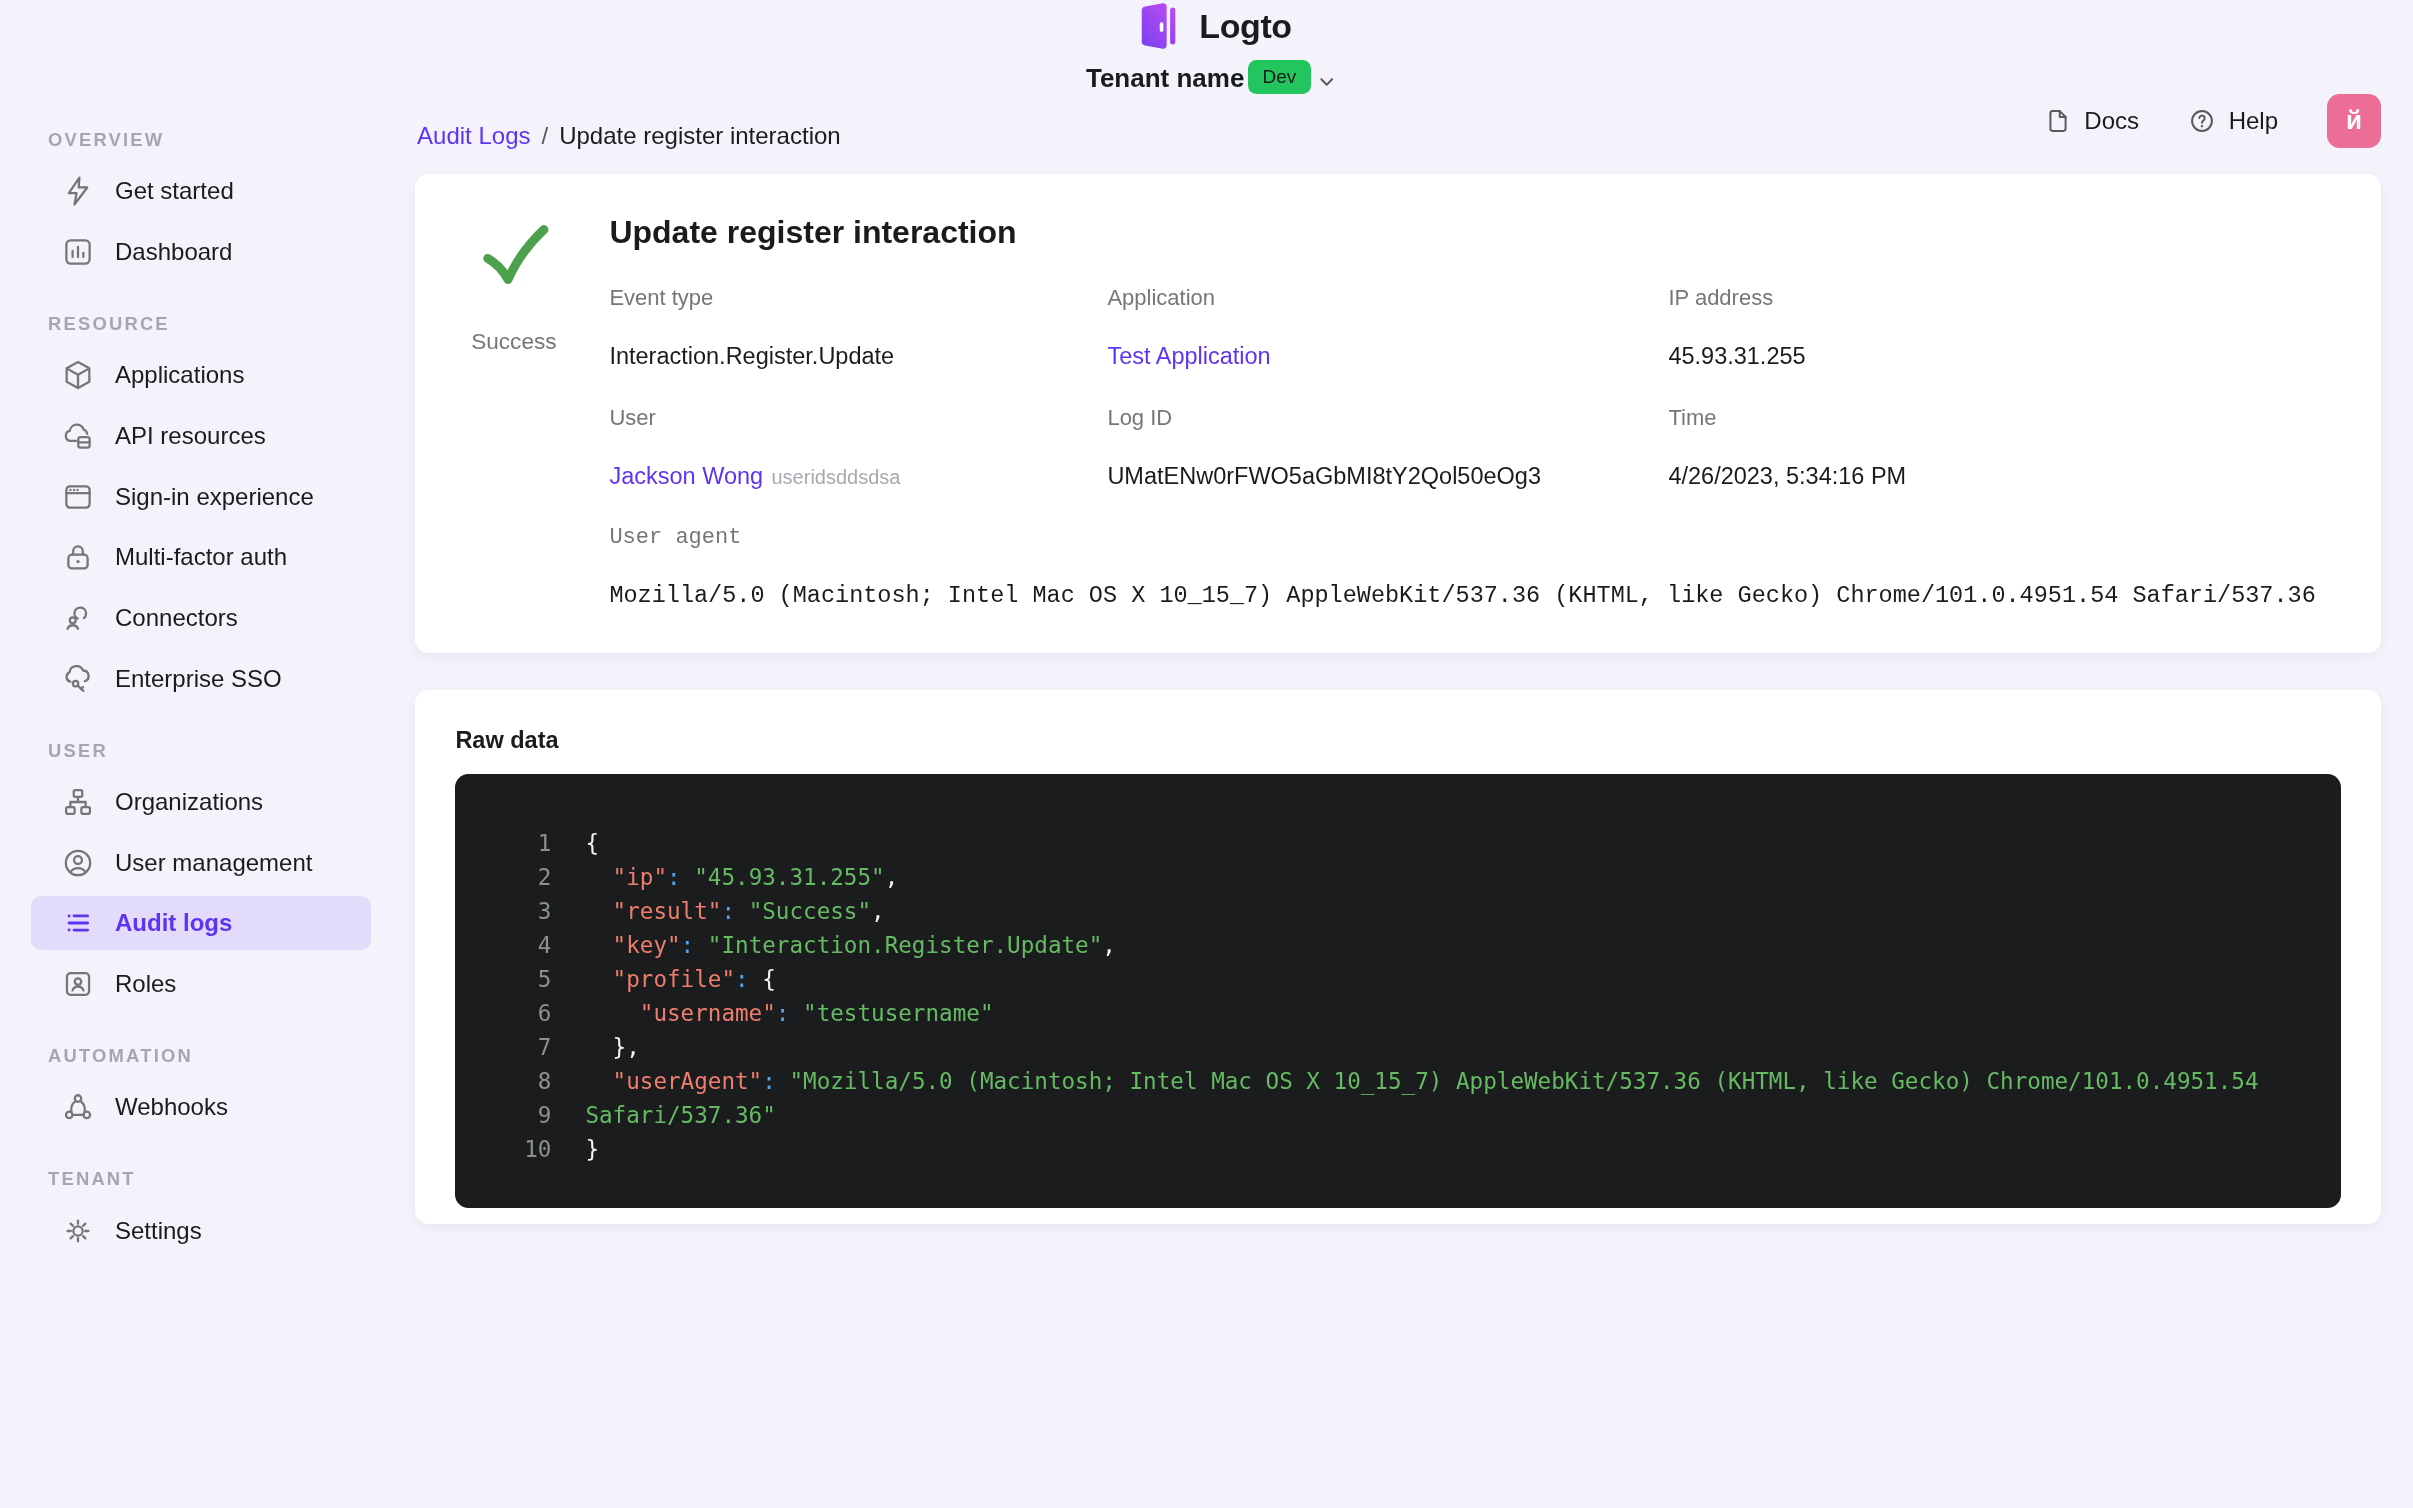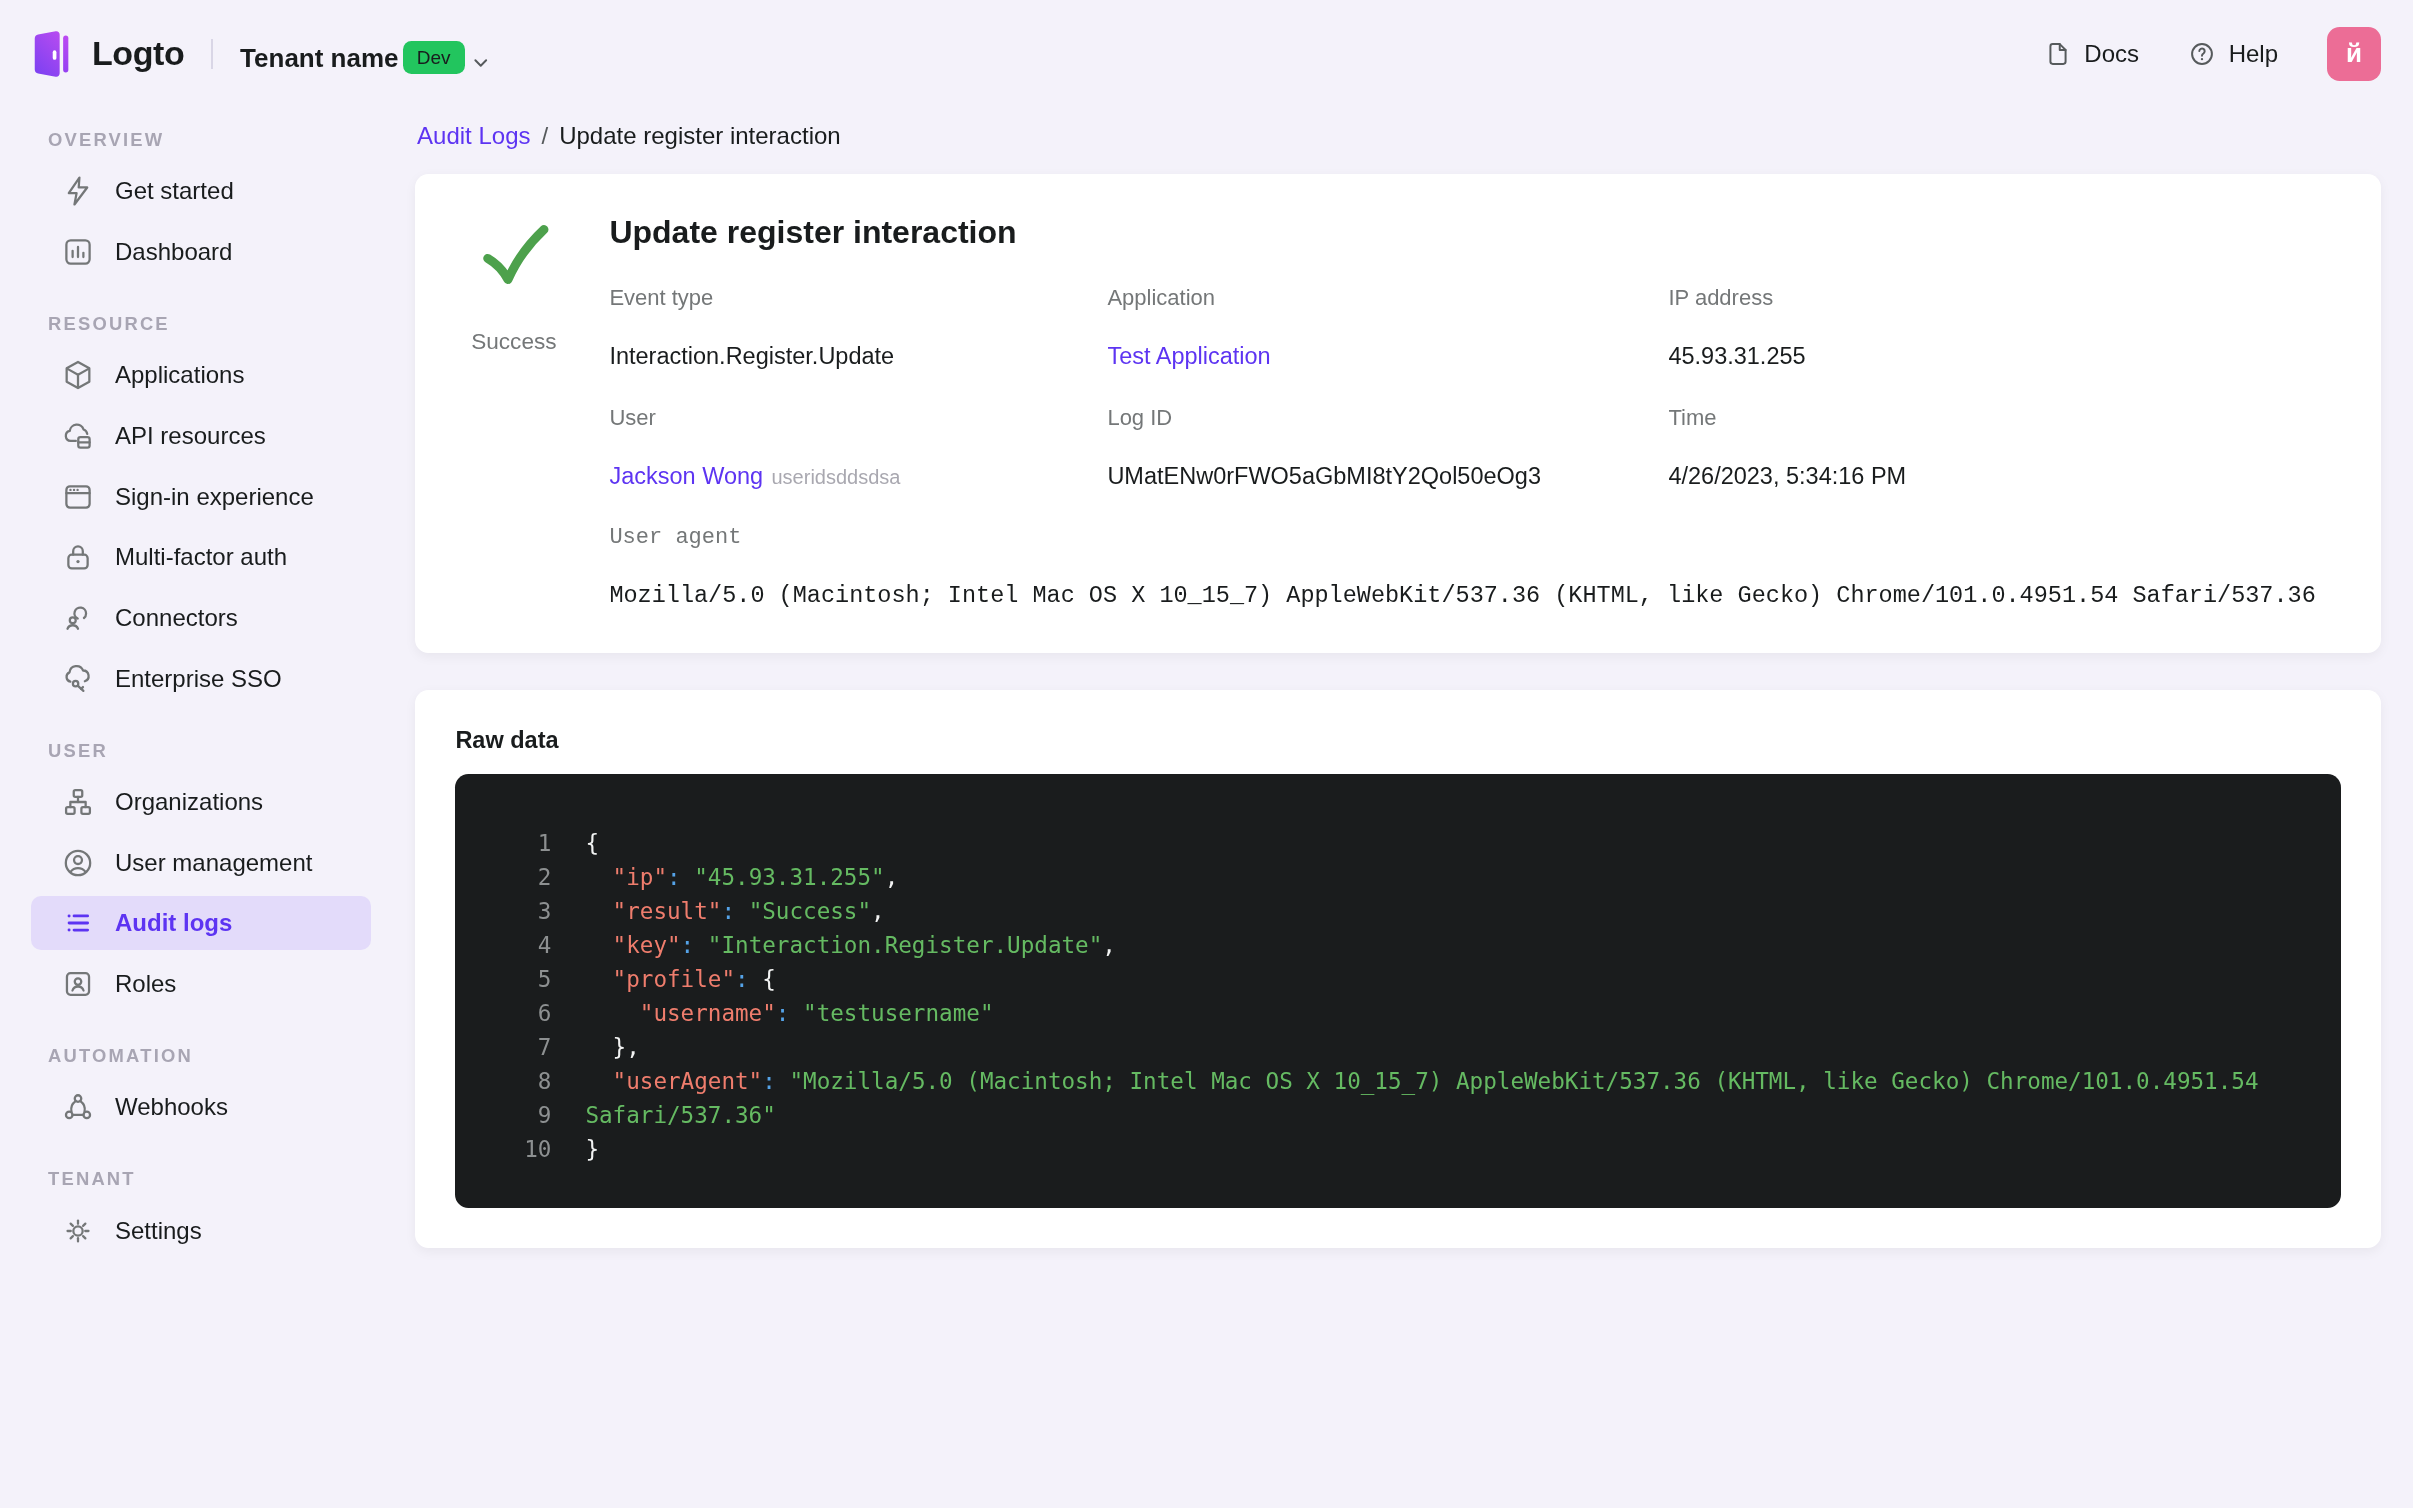--- a/index.html
+++ b/index.html
@@ -7,21 +7,21 @@
   body {
     width: 2413px; height: 1508px;
     background: #f4f2fa;
     font-family: "Liberation Sans", "DejaVu Sans", sans-serif;
     color: #191c1d;
     overflow: hidden;
   }
   .app { width: 2413px; height: 1508px; display: flex; flex-direction: column; }
 
   
-  .header { height: 107px; flex-shrink: 0; display: flex; align-items: center; padding: 0 32px 0 25px; }
+  .header { height: 107px; flex-shrink: 0; display: flex; align-items: center; padding: 0 32px 0 43px; flex-direction: column; }
   .logo { display: flex; align-items: center; gap: 15px; cursor: pointer; }
   .logo svg { width: 52px; height: 52px; display: block; }
   .logo-text { font-size: 34px; font-weight: 700; letter-spacing: -0.4px; }
   .hdr-divider { width: 1.7px; height: 30px; background: #d9d6e6; margin: 0 27px; }
   .tenant { display: flex; align-items: flex-end; gap: 4px; cursor: pointer; }
   .tenant-name { font-size: 26px; font-weight: 600; }
   .badge { background: #22c55e; border-radius: 8.4px; padding: 5.9px 14.2px; font-size: 19px; font-weight: 500; color: #191c1d; margin-top: 8px; }
   .chev { display: flex; color: #565a5c; }
   .chev svg { width: 23.5px; height: 23.5px; }
   .hdr-right { margin-left: auto; display: flex; align-items: center; gap: 49px; }
@@ -56,21 +56,21 @@
   .detail-content { flex: 1; min-width: 0; }
   .detail-title { font-size: 32px; font-weight: 600; margin: 0 0 35px; line-height: 1.15; }
   .field-row { display: grid; grid-template-columns: 498px 561px 1fr; margin-bottom: 35px; }
   .field-row:last-child { margin-bottom: 3.4px; font-family: Liberation Mono, monospace; }
   .field-label { font-size: 22px; color: #747778; margin-bottom: 13.4px; }
   .field-value { font-size: 23.5px; color: #191c1d; margin-top: 32px; }
   .field-value .link { color: #5d34f2; cursor: pointer; }
   .value-suffix { font-size: 20px; color: #a9a8b0; margin-left: 8.4px; }
   .cell-full { grid-column: 1 / -1; }
 
-  .card.raw { padding: 37px 40px 40px; margin-top: 37px; }
+  .card.raw { padding: 37px 40px 16px; margin-top: 37px; }
   .raw-heading { font-size: 23.5px; font-weight: 700; margin-bottom: 20px; }
   .codeblock { background: #1a1c1d; border-radius: 13.4px; padding: 52px 34px 42px; overflow: hidden; }
   .code-line { display: flex; font-family: "DejaVu Sans Mono", "Liberation Mono", monospace; font-size: 22.6px; line-height: 34px; }
   .lineno { width: 62px; text-align: right; color: #8d9091; flex-shrink: 0; user-select: none; }
   .code-text { margin-left: 34px; white-space: pre; color: #f2f3f3; }
   .t-key { color: #ef7d6d; }
   .t-colon { color: #55a3e8; }
   .t-str { color: #65ba62; }
   .t-punc { color: #f2f3f3; }
 </style>

